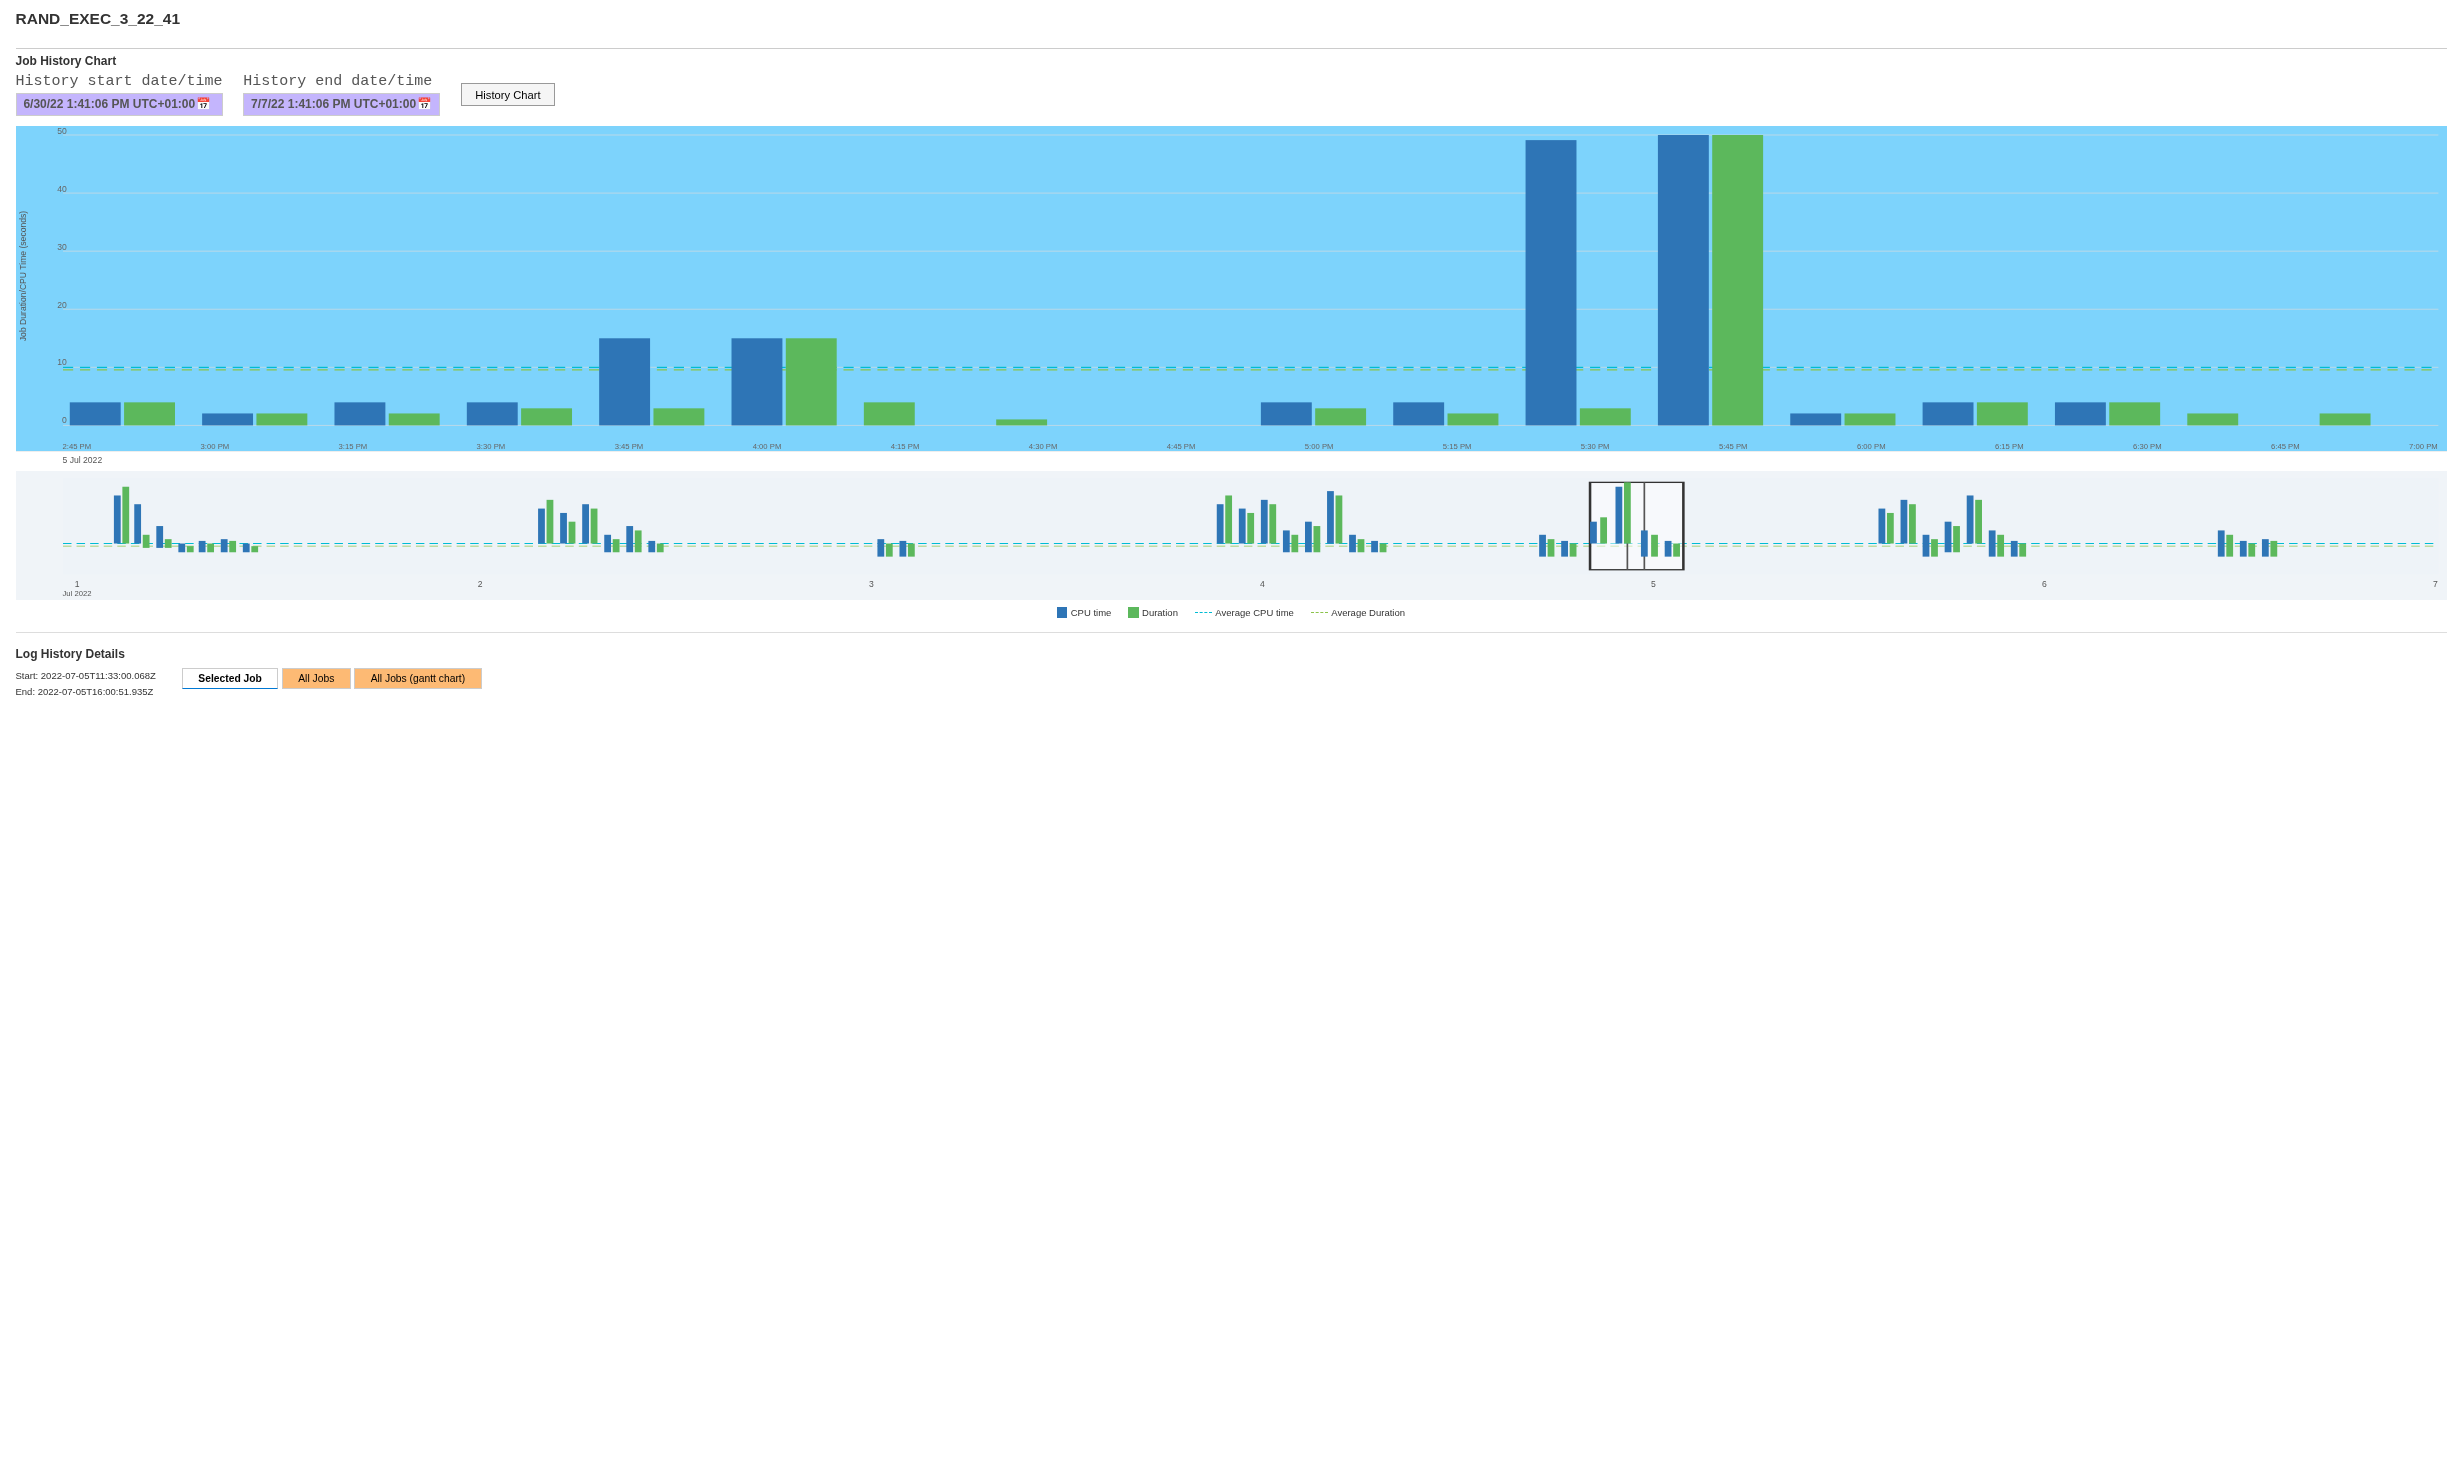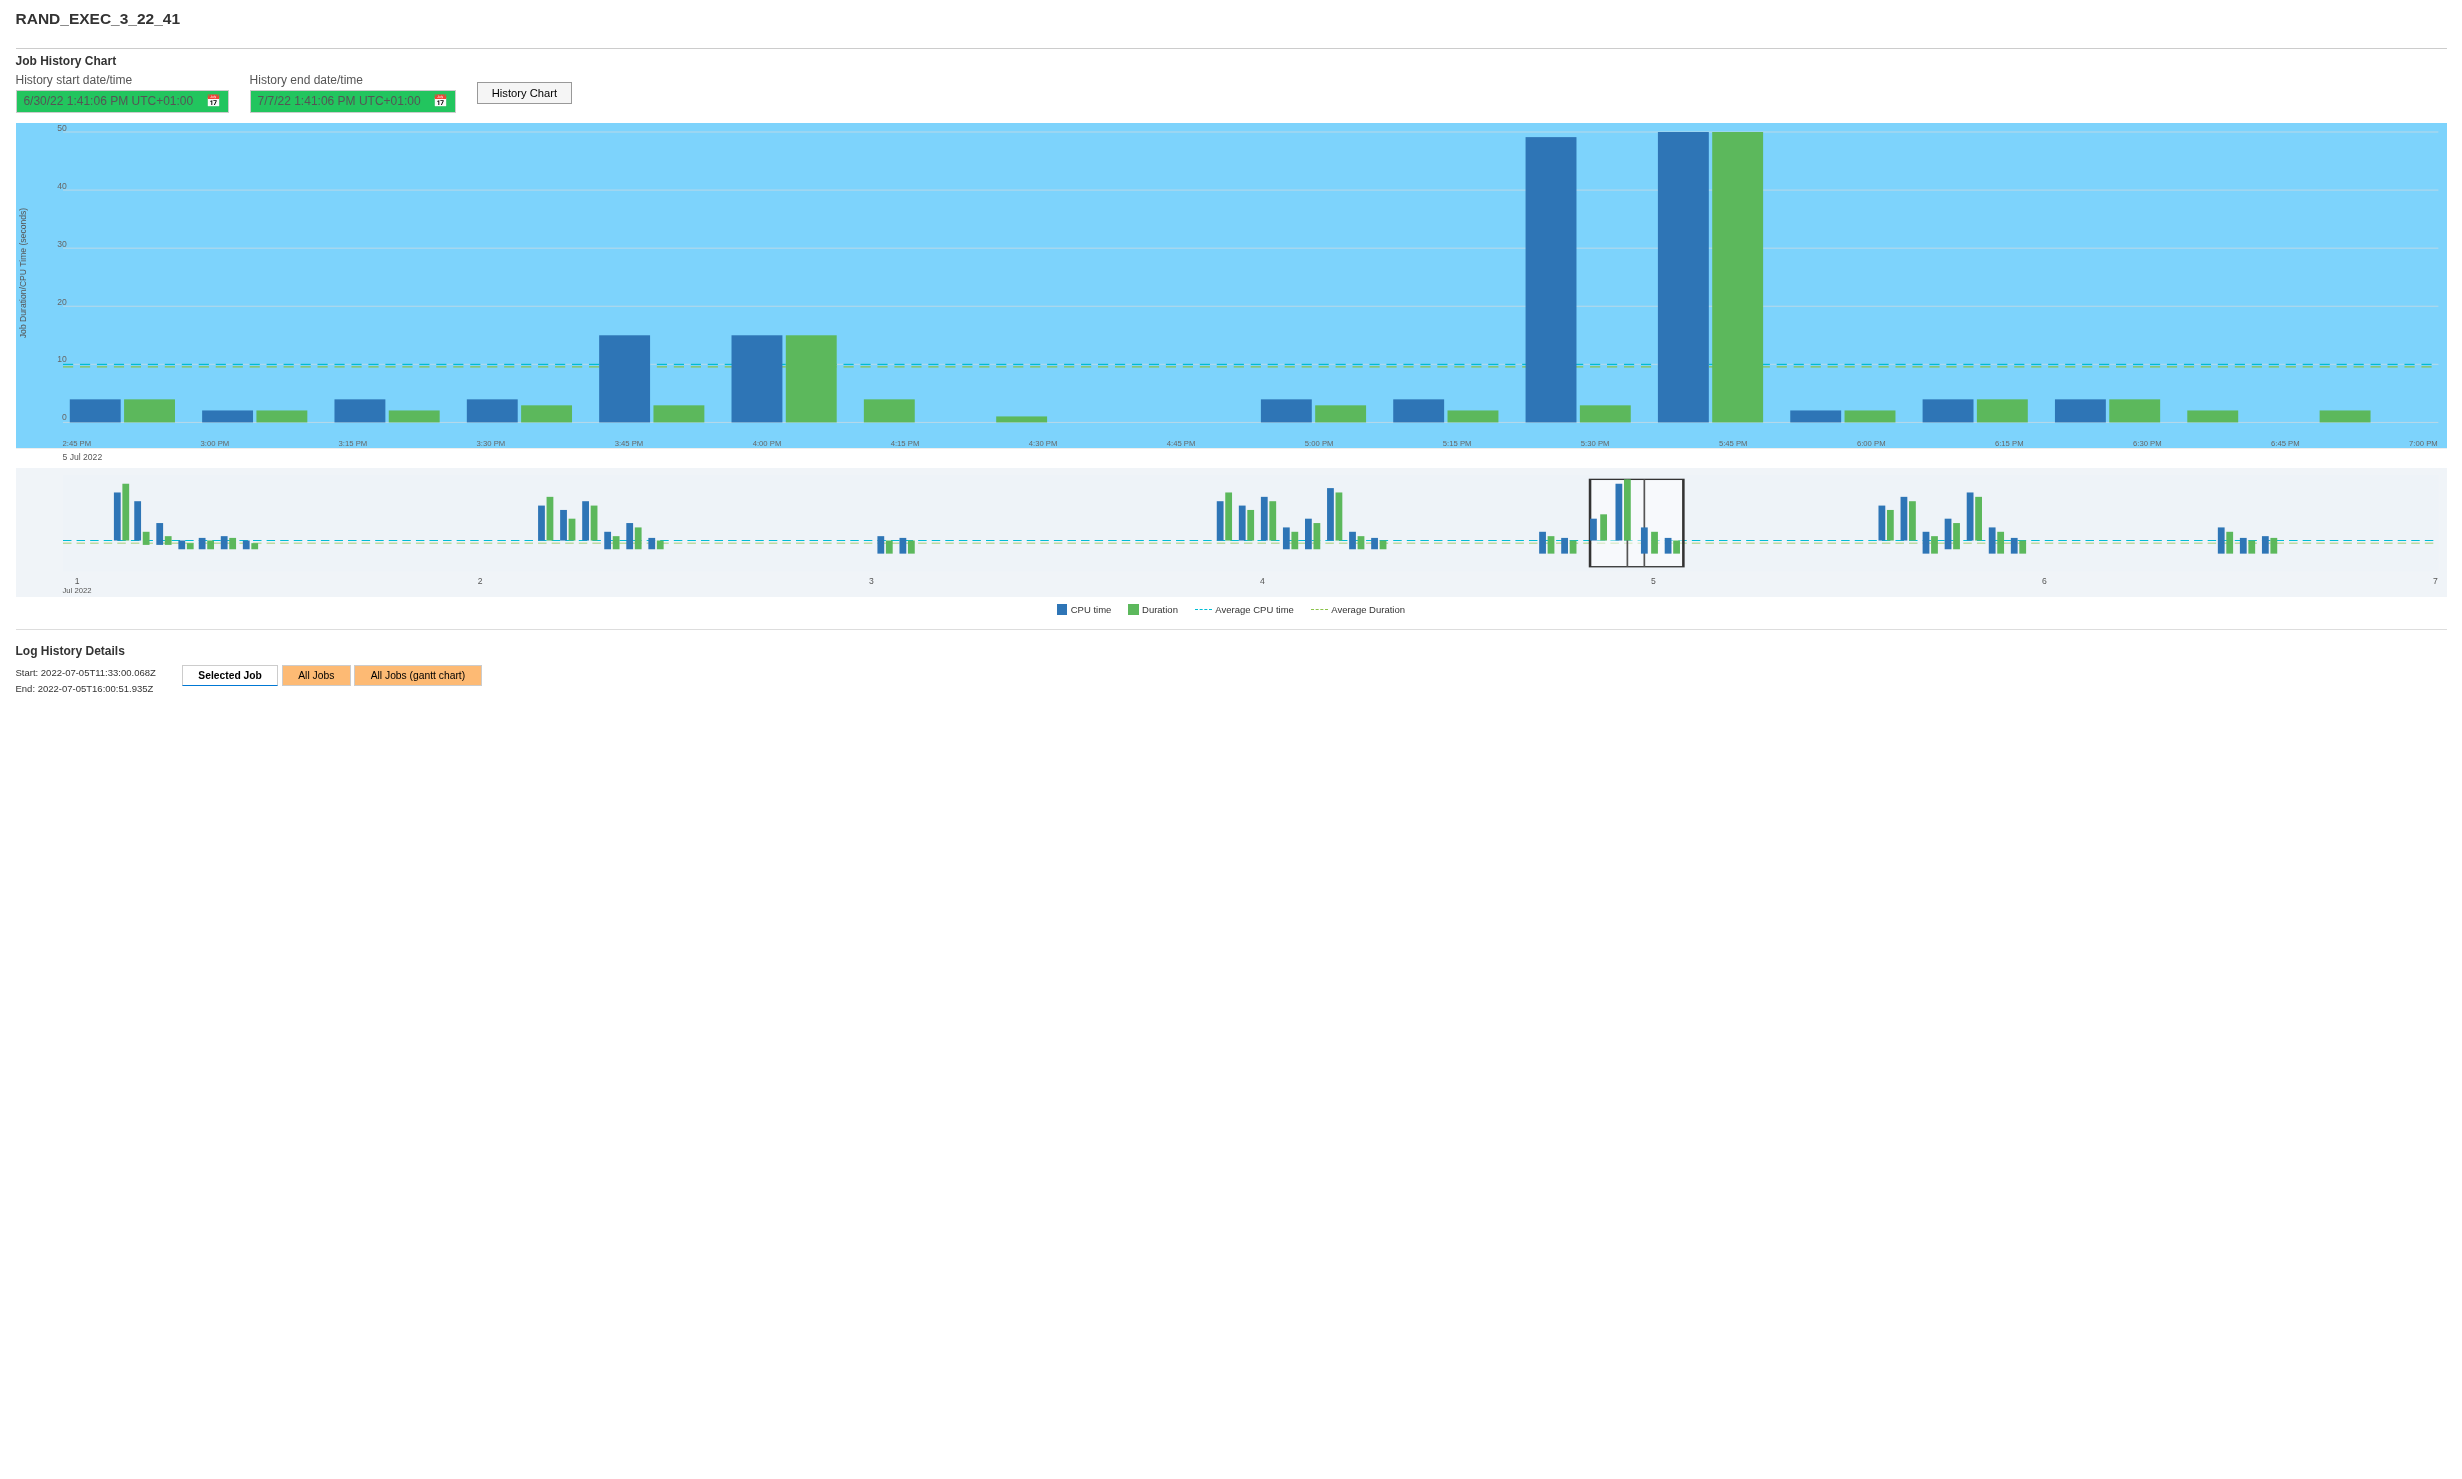--- a/index.html
+++ b/index.html
@@ -2,22 +2,22 @@
 <html style="font-size:13.7px"><head>
   <meta charset="utf-8">
   <style>
     * { box-sizing: border-box; margin: 0; padding: 0; }
     body { font-family: 'Segoe UI', Arial, sans-serif; background: #fff; color: #333; font-size: 11.2px; }
     .page { padding: 10.3px 15.5px; width: 100%; }
     .title { font-size: 15.5px; font-weight: 600; border-bottom: 0.9px solid #ccc; padding-bottom: 20px; margin-bottom: 5px; }
     .section-title { font-size: 12px; font-weight: 600; margin-bottom: 5.2px; }
     .date-row { display: flex; align-items: center; gap: 20.6px; margin-bottom: 10.3px; }
     .date-group { display: flex; flex-direction: column; gap: 2.6px; }
-    .date-label { font-size: 12px; color: #555; }
-    .date-input { display: flex; align-items: center; border: 0.9px solid #ccc; padding: 3.4px 6.9px; font-size: 10.3px; background: #22c55e; gap: 13px; min-width: 172px; }
+    .date-label { font-size: 15px; color: #555; font-family: Liberation Mono, monospace; }
+    .date-input { display: flex; align-items: center; border: 0.9px solid #ccc; padding: 3.4px 6.9px; font-size: 10.3px; background: #c4b5fd; gap: 1px; min-width: 172px; font-weight: bold; }
     .date-input span { font-size: 12px; color: #555; }
     .history-btn { border: 0.9px solid #999; background: #f5f5f5; padding: 4.3px 13.7px; font-size: 11.2px; cursor: pointer; font-weight: 500; }
 
     .chart-area { width: 100%; position: relative; margin-bottom: 0; }
     .main-chart { width: 100%; height: 326px; position: relative; background: #7dd3fc; border-bottom: 0.9px solid #eee; }
     .y-axis { position: absolute; left: 0; top: 0; bottom: 26px; width: 41px; display: flex; flex-direction: column; justify-content: space-between; align-items: flex-end; padding-right: 5.2px; }
     .y-label-text { font-size: 8.6px; color: #666; }
     .chart-inner { position: absolute; left: 47px; right: 8.6px; top: 8.6px; bottom: 26px; }
     .chart-svg { width: 100%; height: 100%; overflow: visible; }
 

